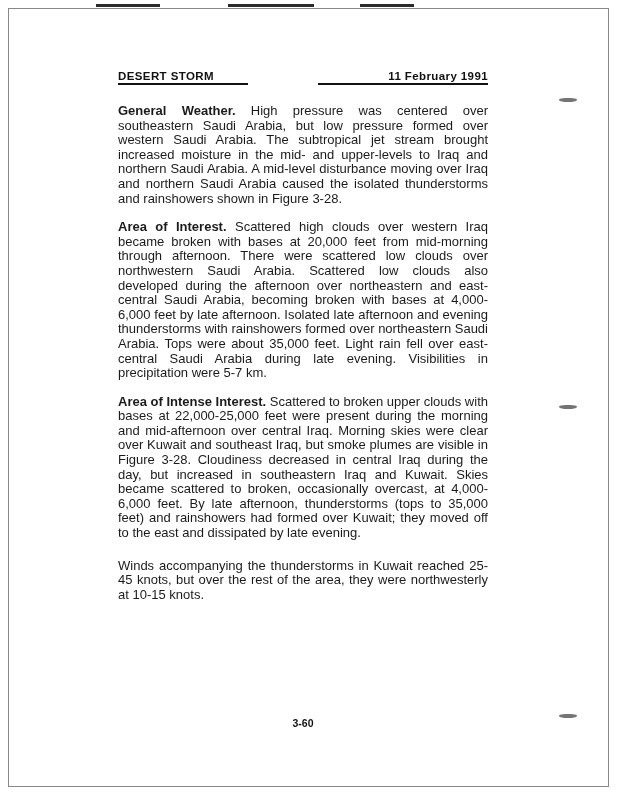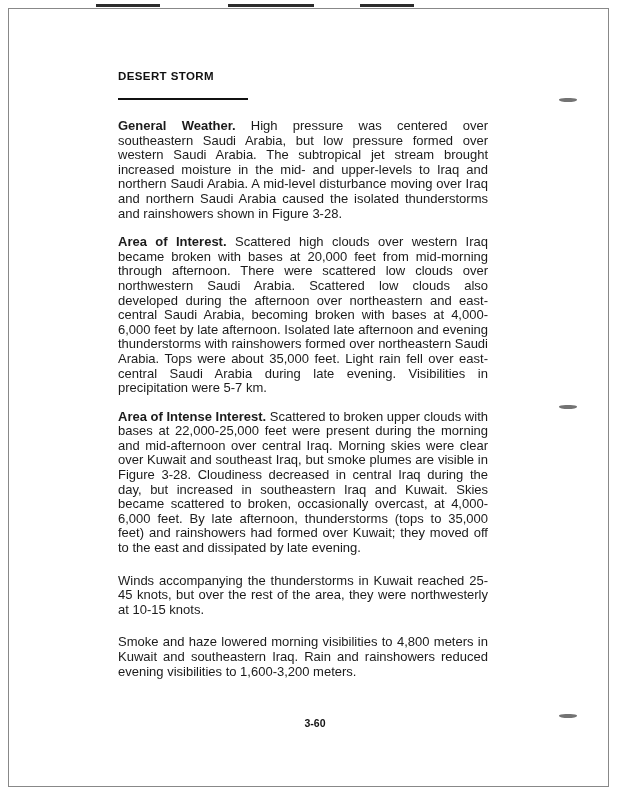--- a/index.html
+++ b/index.html
@@ -64,21 +64,21 @@
     justify-content: space-between;
     font-weight: bold;
     font-size: 11.5px;
     letter-spacing: 0.4px;
     color: #111;
     padding-bottom: 1px;
   }
   .doc-header .left-title {
     border-bottom: 2px solid #111;
     padding-right: 34px;
-    padding-bottom: 16px;
+    padding-bottom: 1px;
   }
   .doc-header .right-date {
     border-bottom: 2px solid #111;
     padding-left: 70px;
     padding-bottom: 1px;
     text-align: right;
   }
 
   
   .body-block { margin-top: 18px; }
@@ -92,21 +92,21 @@
   }
   .lead {
     font-weight: bold;
   }
 
   .spacer-sm { height: 4px; }
 
   
   .page-number {
     position: absolute;
-    left: 12px;
+    left: 0;
     top: 647px;
     width: 370px;
     text-align: center;
     font-size: 10.5px;
     font-weight: bold;
     color: #111;
   }
 </style>
 </head>
 <body>
@@ -118,20 +118,21 @@
 <div class="scan-mark m3"></div>
 
 <div class="edge-smudge s1"></div>
 <div class="edge-smudge s2"></div>
 <div class="edge-smudge s3"></div>
 
 <div class="content">
 
   <div class="doc-header">
     <span class="left-title">DESERT STORM</span>
+    <span class="right-date">11 February 1991</span>
   </div>
 
   <div class="body-block">
 
     <p class="para">
       <span class="lead">General Weather.</span><span> High pressure was centered over southeastern Saudi Arabia, but low pressure formed over western Saudi Arabia. The subtropical jet stream brought increased moisture in the mid- and upper-levels to Iraq and northern Saudi Arabia. A mid-level disturbance moving over Iraq and northern Saudi Arabia caused the isolated thunderstorms and rainshowers shown in Figure 3-28.</span>
     </p>
 
     <p class="para">
       <span class="lead">Area of Interest.</span><span> Scattered high clouds over western Iraq became broken with bases at 20,000 feet from mid-morning through afternoon. There were scattered low clouds over northwestern Saudi Arabia. Scattered low clouds also developed during the afternoon over northeastern and east-central Saudi Arabia, becoming broken with bases at 4,000-6,000 feet by late afternoon. Isolated late afternoon and evening thunderstorms with rainshowers formed over northeastern Saudi Arabia. Tops were about 35,000 feet. Light rain fell over east-central Saudi Arabia during late evening. Visibilities in precipitation were 5-7 km.</span>
@@ -142,23 +143,20 @@
     </p>
 
     <div class="spacer-sm"></div>
 
     <p class="para">
       <span>Winds accompanying the thunderstorms in Kuwait reached 25-45 knots, but over the rest of the area, they were northwesterly at 10-15 knots.</span>
     </p>
 
     <div class="spacer-sm"></div>
 
-    <p class="para">
-      <span>Smoke and haze lowered morning visibilities to 4,800 meters in Kuwait and southeastern Iraq. Rain and rainshowers reduced evening visibilities to 1,600-3,200 meters.</span>
-    </p>
 
     <div class="spacer-sm"></div>
 
 
   </div>
 
   <div class="page-number">3-60</div>
 
 </div>
 

